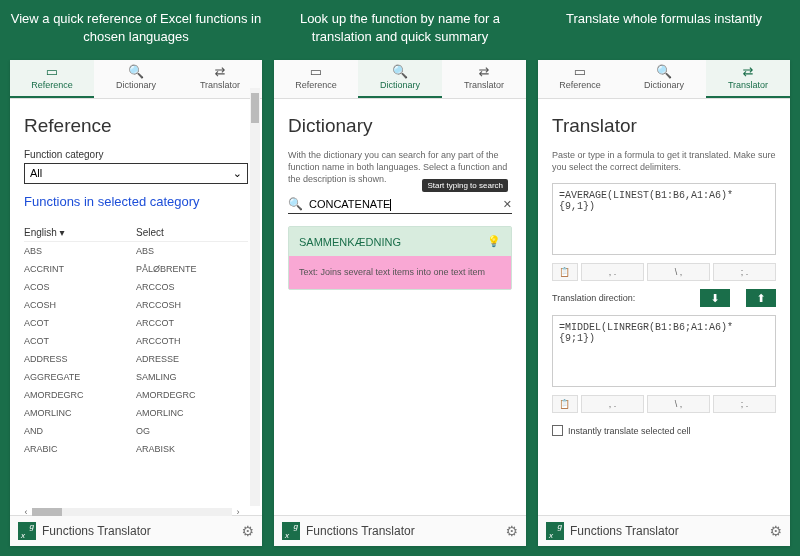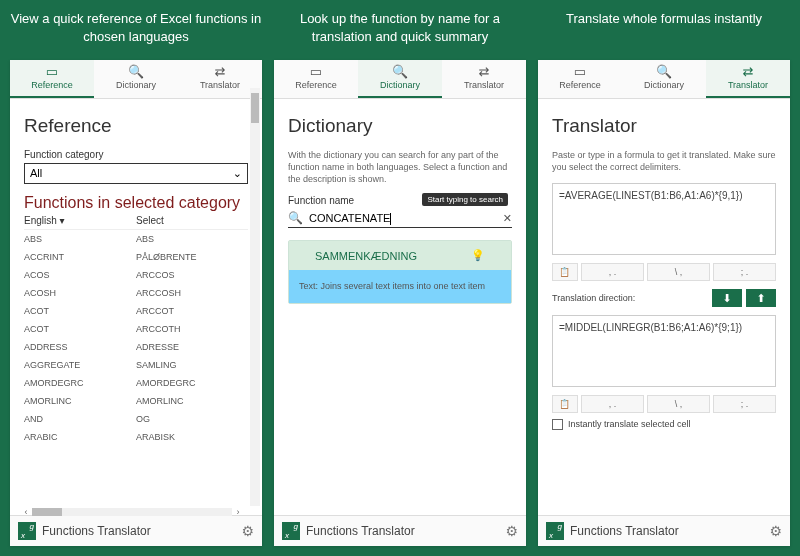--- a/index.html
+++ b/index.html
@@ -9,21 +9,21 @@
 .caption{color:#fff;text-align:center;font-size:13px;line-height:1.4;margin-bottom:12px;min-height:38px;font-weight:300}
 .panel{background:#fff;flex:1;display:flex;flex-direction:column;position:relative;box-shadow:0 1px 3px rgba(0,0,0,.15)}
 .tabs{display:flex;border-bottom:1px solid #ddd;background:#fafafa}
 .tab{flex:1;text-align:center;padding:5px 2px 6px;font-size:9px;color:#555;cursor:pointer;border-bottom:2px solid transparent}
 .tab.active{border-bottom-color:#1a6e4a;color:#1a6e4a;background:#eef5f1}
 .tab .ti{display:block;font-size:13px;line-height:14px;margin-bottom:1px}
 .body{padding:12px 14px;flex:1;overflow:hidden;position:relative}
 h2{font-size:19px;font-weight:300;color:#333;margin:4px 0 12px}
 .lbl{font-size:10px;color:#333;margin-bottom:3px}
 .select{width:100%;border:1px solid #333;padding:3px 5px;font-size:11px;background:#fff;display:flex;justify-content:space-between;}
-.subhead{font-size:16px;margin:10px 0 0;color:#7f1d1d}
+.subhead{font-size:13px;margin:10px 0 15px;color:#1d4ed8}
 .tblhead{display:flex;font-size:10px;color:#333;padding:3px 0;border-bottom:1px solid #eee}
 .tblhead>div{flex:1}
 .rows{overflow:hidden}
 .row{display:flex;font-size:9px;color:#555;padding:4px 0}
 .row>div{flex:1}
 .scrollbar-v{position:absolute;right:2px;top:28px;bottom:40px;width:10px;background:#f2f2f2}
 .thumb-v{background:#bbb;width:8px;margin:0 auto;height:30px;margin-top:5px}
 .scrollbar-h{position:absolute;left:10px;right:18px;bottom:28px;height:12px;display:flex;align-items:center}
 .arrow{width:12px;height:12px;font-size:9px;text-align:center;line-height:12px;color:#666}
 .track{flex:1;height:8px;background:#f0f0f0;position:relative}
@@ -36,30 +36,30 @@
 .gear{font-size:14px;color:#777}
 .desc{font-size:9px;color:#666;line-height:1.35;margin-bottom:10px}
 .search-wrap{position:relative}
 .tooltip{position:absolute;right:4px;top:-16px;background:#333;color:#fff;font-size:8px;padding:2px 5px;border-radius:2px}
 .search{display:flex;align-items:center;border-bottom:1px solid #333;padding:2px 0}
 .si{font-size:12px;margin-right:6px;color:#555}
 .sval{flex:1;font-size:11px}
 .cursor{display:inline-block;width:1px;height:12px;background:#000;vertical-align:middle}
 .clr{font-size:11px;color:#555}
 .result{margin-top:12px;border:1px solid #cde3d6;border-radius:2px}
-.result-h{background:#d8ecde;padding:8px 26px;display:flex;justify-content:space-between;align-items:center;font-size:11px;color:#1a6e4a;font-weight:500}
-.result-b{padding:10px;font-size:9px;color:#555;line-height:1.4;background:#7dd3fc}
-.ta{width:100%;border:1px solid #ccc;font-size:10px;padding:6px;height:72px;resize:none;color:#444;font-family:Liberation Sans, sans-serif}
+.result-h{background:#d8ecde;padding:8px 10px;display:flex;justify-content:space-between;align-items:center;font-size:11px;color:#1a6e4a;font-weight:500}
+.result-b{padding:10px;font-size:9px;color:#555;line-height:1.4;background:#f9a8d4}
+.ta{width:100%;border:1px solid #ccc;font-size:10px;padding:6px;height:72px;resize:none;color:#444;font-family:Liberation Mono, monospace}
 .delims{display:flex;gap:3px;margin-top:4px;align-items:center}
 .dbtn{border:1px solid #ddd;background:#f7f7f7;font-size:9px;padding:3px 0;color:#666;text-align:center;flex:1;min-width:0}
 .dbtn.ic{flex:0 0 26px}
-.dir-row{display:flex;align-items:center;margin:8px 0;gap:4px}
+.dir-row{display:flex;align-items:center;margin:8px 0;gap:16px}
 .dir-lbl{font-size:9px;color:#444;flex:1}
 .dir-btn{background:#1a6e4a;color:#fff;width:30px;height:18px;font-size:11px;text-align:center;line-height:18px}
-.chk{display:flex;font-size:9px;color:#444;margin-top:6px}
+.chk{display:flex;align-items:center;font-size:9px;color:#444;margin-top:12px}
 .chk-box{width:11px;height:11px;border:1px solid #666;margin-right:5px}
 </style>
 </head>
 <body>
 
 <div class="wrap">
 
   <div class="col">
     <div class="caption">View a quick reference of Excel functions in chosen languages</div>
     <div class="panel">
@@ -153,21 +153,20 @@
     <div class="caption">Look up the function by name for a translation and quick summary</div>
     <div class="panel">
       <div class="tabs">
         <div class="tab"><span class="ti">▭</span><span>Reference</span></div>
         <div class="tab active"><span class="ti">🔍</span><span>Dictionary</span></div>
         <div class="tab"><span class="ti">⇄</span><span>Translator</span></div>
       </div>
       <div class="body">
         <h2>Dictionary</h2>
         <div class="desc">With the dictionary you can search for any part of the function name in both languages. Select a function and the description is shown.</div>
-        <div class="lbl">Function name</div>
         <div class="search-wrap">
           <div class="tooltip">Start typing to search</div>
           <div class="search">
             <span class="si">🔍</span>
             <span class="sval"><span>CONCATENATE</span><span class="cursor"></span></span>
             <span class="clr">✕</span>
           </div>
         </div>
         <div class="result">
           <div class="result-h">

